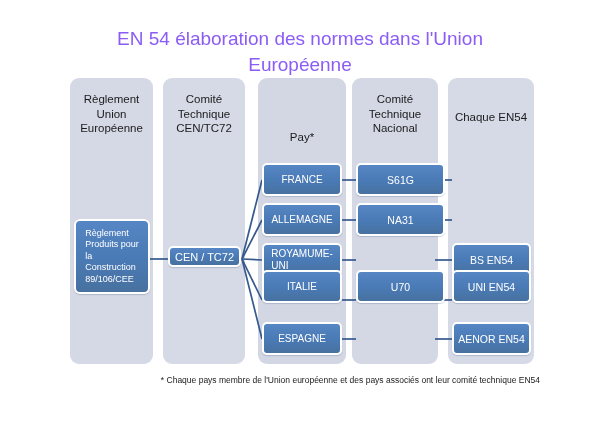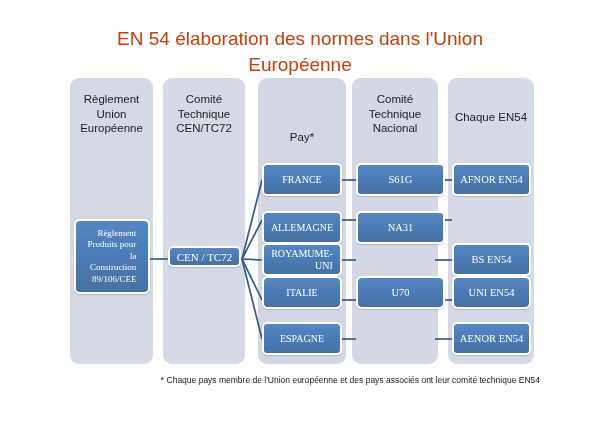--- a/index.html
+++ b/index.html
@@ -15,21 +15,21 @@
 
   #diagram-root { position: absolute; inset: 0; }
 
   
   .title {
     position: absolute;
     left: 60px; top: 26px; width: 480px;
     text-align: center;
     font-size: 19px;
     line-height: 26px;
-    color: #c2410c;
+    color: #8b5cf6;
     white-space: pre-line;
   }
 
   
   .panel {
     position: absolute;
     top: 78px;
     height: 286px;
     background: #d4d8e4;
     border-radius: 9px;
@@ -64,44 +64,43 @@
     background: linear-gradient(to bottom, #5686c3 0%, #4a7ab5 55%, #47719f 100%);
     border: 2px solid #ffffff;
     border-radius: 5px;
     box-sizing: border-box;
     color: #ffffff;
     font-size: 10.5px;
     line-height: 12px;
     display: flex;
     align-items: center;
     justify-content: center;
-    text-align: right;
+    text-align: left;
     white-space: pre-line;
     box-shadow: 0 1px 1px rgba(60,80,120,0.25);
-    font-family: Liberation Serif, serif;
   }
 
   .node.reglement {
     left: 74px; top: 219px; width: 76px; height: 75px;
     font-size: 9px; line-height: 11.5px;
     border-radius: 6px;
   }
   .node.cen {
     left: 168px; top: 246px; width: 73px; height: 21px;
     font-size: 11px;
   }
 
   .node.country  { left: 262px; width: 80px; height: 33px; font-size: 10px; }
   .node.ctn      { left: 356px; width: 89px; height: 33px; font-size: 10.5px; }
   .node.norme    { left: 452px; width: 79px; height: 33px; font-size: 10.5px; }
 
   .r0 { top: 163px; }
-  .r1 { top: 203px; margin-top: 8px; }
+  .r1 { top: 203px; }
   .r2 { top: 243px; }
-  .r3 { top: 276px; border-radius: 6px; }
+  .r3 { top: 270px; }
   .r4 { top: 322px; }
 
   
   .footnote {
     position: absolute;
     left: 60px; top: 374px; width: 480px;
     text-align: right;
     font-size: 8.5px;
     line-height: 12px;
     color: #1a1a1a;
@@ -173,20 +172,19 @@
   <div class="node country r1">ALLEMAGNE</div>
   <div class="node country r2">ROYAMUME-
 UNI</div>
   <div class="node country r3">ITALIE</div>
   <div class="node country r4">ESPAGNE</div>
 
   <div class="node ctn r0">S61G</div>
   <div class="node ctn r1">NA31</div>
   <div class="node ctn r3">U70</div>
 
-  <div class="node norme r0">AFNOR EN54</div>
   <div class="node norme r2">BS EN54</div>
   <div class="node norme r3">UNI EN54</div>
   <div class="node norme r4">AENOR EN54</div>
 
   <div class="footnote">* Chaque pays membre de l'Union européenne et des pays associés ont leur comité technique EN54</div>
 
 </div>
 
 </body></html>

